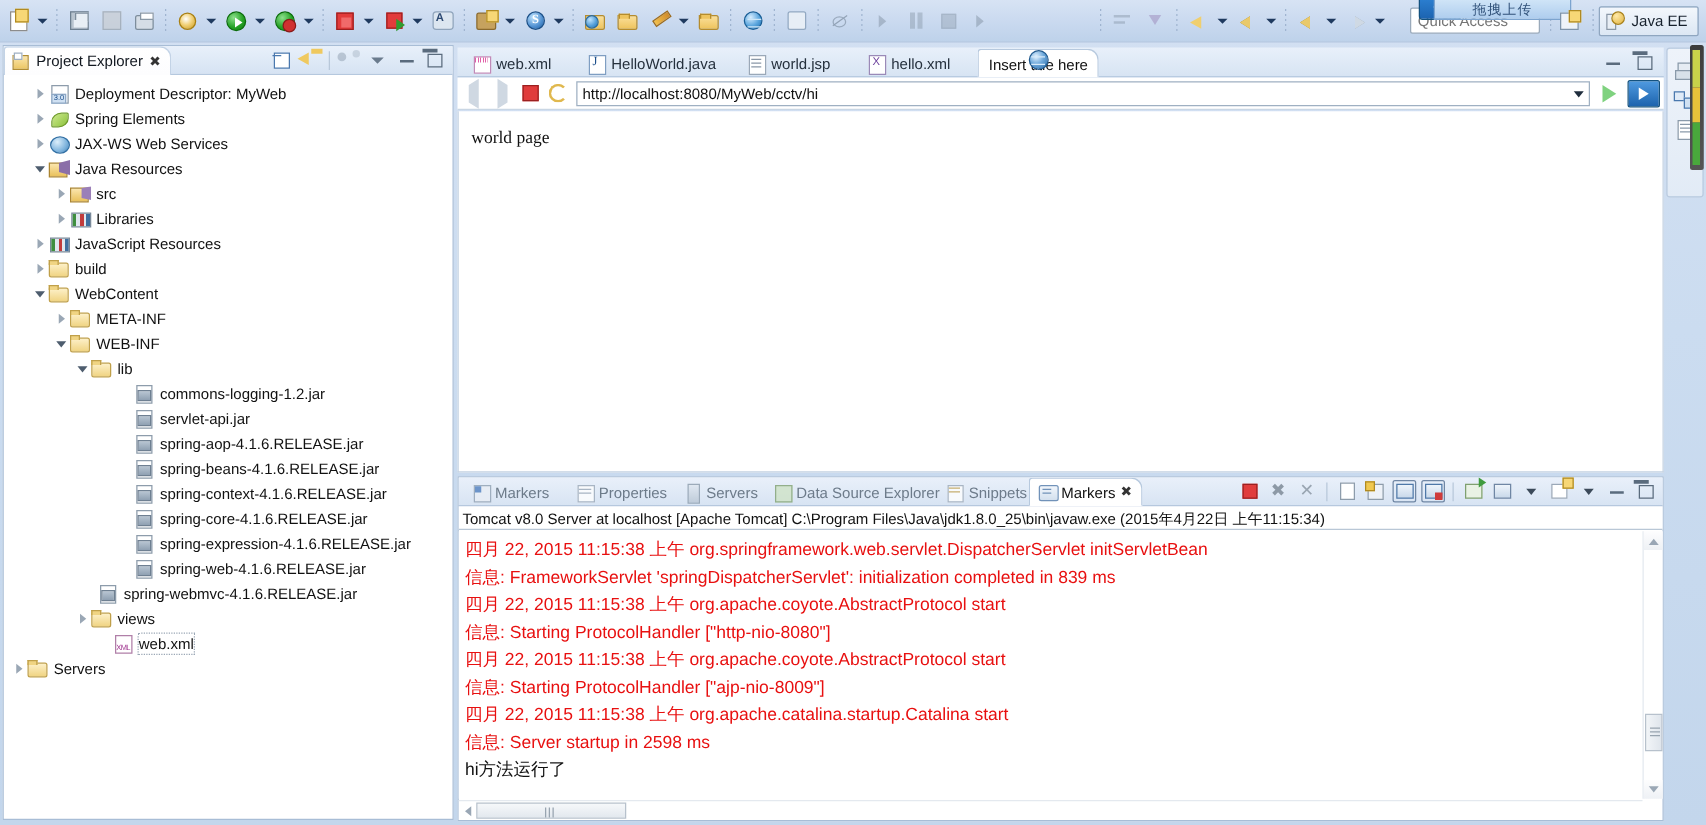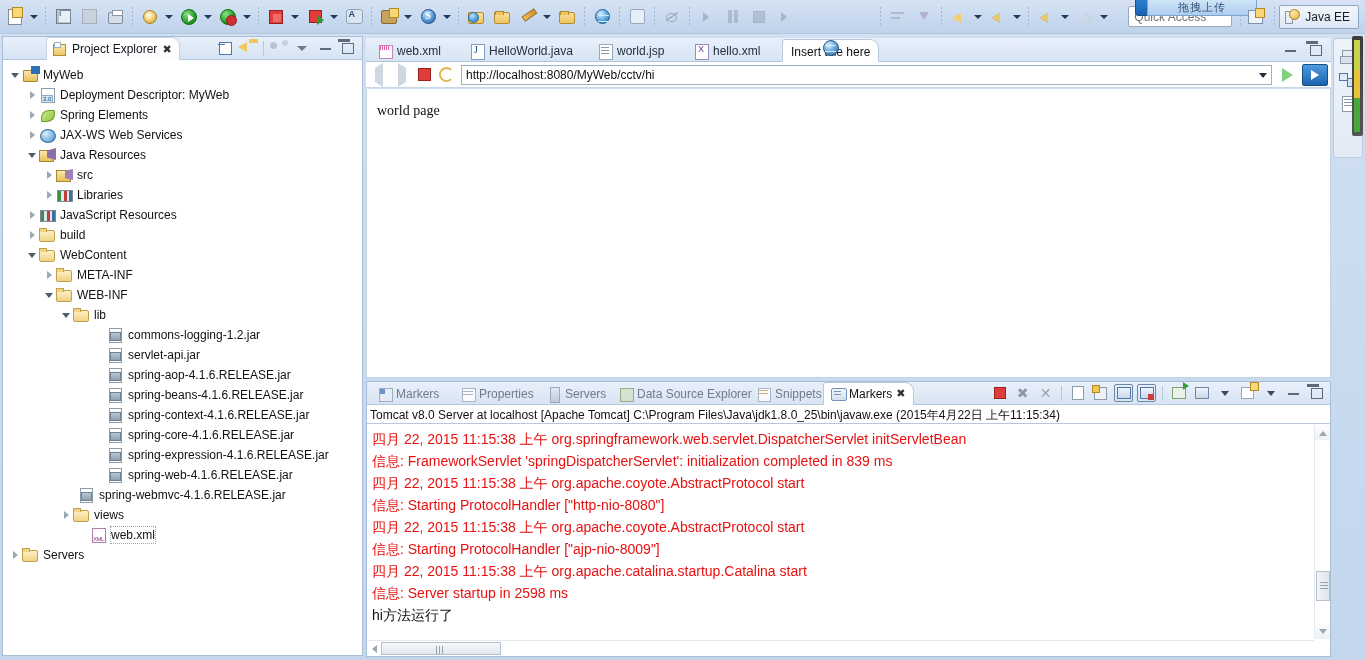--- a/index.html
+++ b/index.html
@@ -134,21 +134,21 @@
   .pe-tabbar {
     position:relative; height:23px;
     background:linear-gradient(180deg,#e8f0fa,#d6e3f3);
     border-bottom:1px solid #b5c8de;
   }
   .pe-tab {
     position:absolute; left:0; top:0; height:23px;
     display:flex; align-items:center; gap:5px; padding:0 7px 0 6px;
     background:linear-gradient(180deg,#ffffff,#fdfdfe);
     border:1px solid #c3d3e6; border-bottom:none; border-radius:3px 9px 0 0;
-    font-size:12px; color:#11171f;margin-left:43px;
+    font-size:12px; color:#11171f;
   }
   .pe-tab-ico { width:14px;height:14px;position:relative; }
   .pe-tab-ico::before{content:"";position:absolute;left:0;top:2px;width:11px;height:10px;background:linear-gradient(180deg,#fbe6ad,#ecc765);border:1px solid #b18d34;}
   .pe-tab-ico::after{content:"";position:absolute;left:1px;top:0;width:5px;height:4px;background:#fff;border:1px solid #9fb0c3;}
   .close-x { font-size:11px; color:#333; font-family:"DejaVu Sans",sans-serif; }
   .pe-tools { position:absolute; right:4px; top:2px; display:flex; align-items:center; gap:3px; }
   .pe-tool { width:20px;height:19px;position:relative;display:flex;align-items:center;justify-content:center;}
   .t-collapse{width:13px;height:13px;border:1px solid #4a78ae;background:#fff;}
   .t-collapse::after{content:"";position:absolute;left:3px;top:5px;width:7px;height:1px;background:#4a78ae;}
   .t-link{width:15px;height:14px;}
@@ -585,25 +585,20 @@
         <span class="pe-tool t-menu"></span>
         <span class="pe-tool">
             <span class="t-min"></span>
           </span>
         <span class="pe-tool">
             <span class="t-max"></span>
           </span>
       </div>
     </div>
     <div class="tree" id="tree-root">
-        <div class="trow" style="padding-left: 6px;">
-          <span class="twist open"></span>
-          <span class="titem-ico ic-proj"></span>
-          <span class="tlabel">MyWeb</span>
-        </div>
         <div class="trow" style="padding-left: 23px;">
           <span class="twist closed"></span>
           <span class="titem-ico ic-dd"></span>
           <span class="tlabel">Deployment Descriptor: MyWeb</span>
         </div>
         <div class="trow" style="padding-left: 23px;">
           <span class="twist closed"></span>
           <span class="titem-ico ic-leaf"></span>
           <span class="tlabel">Spring Elements</span>
         </div>

